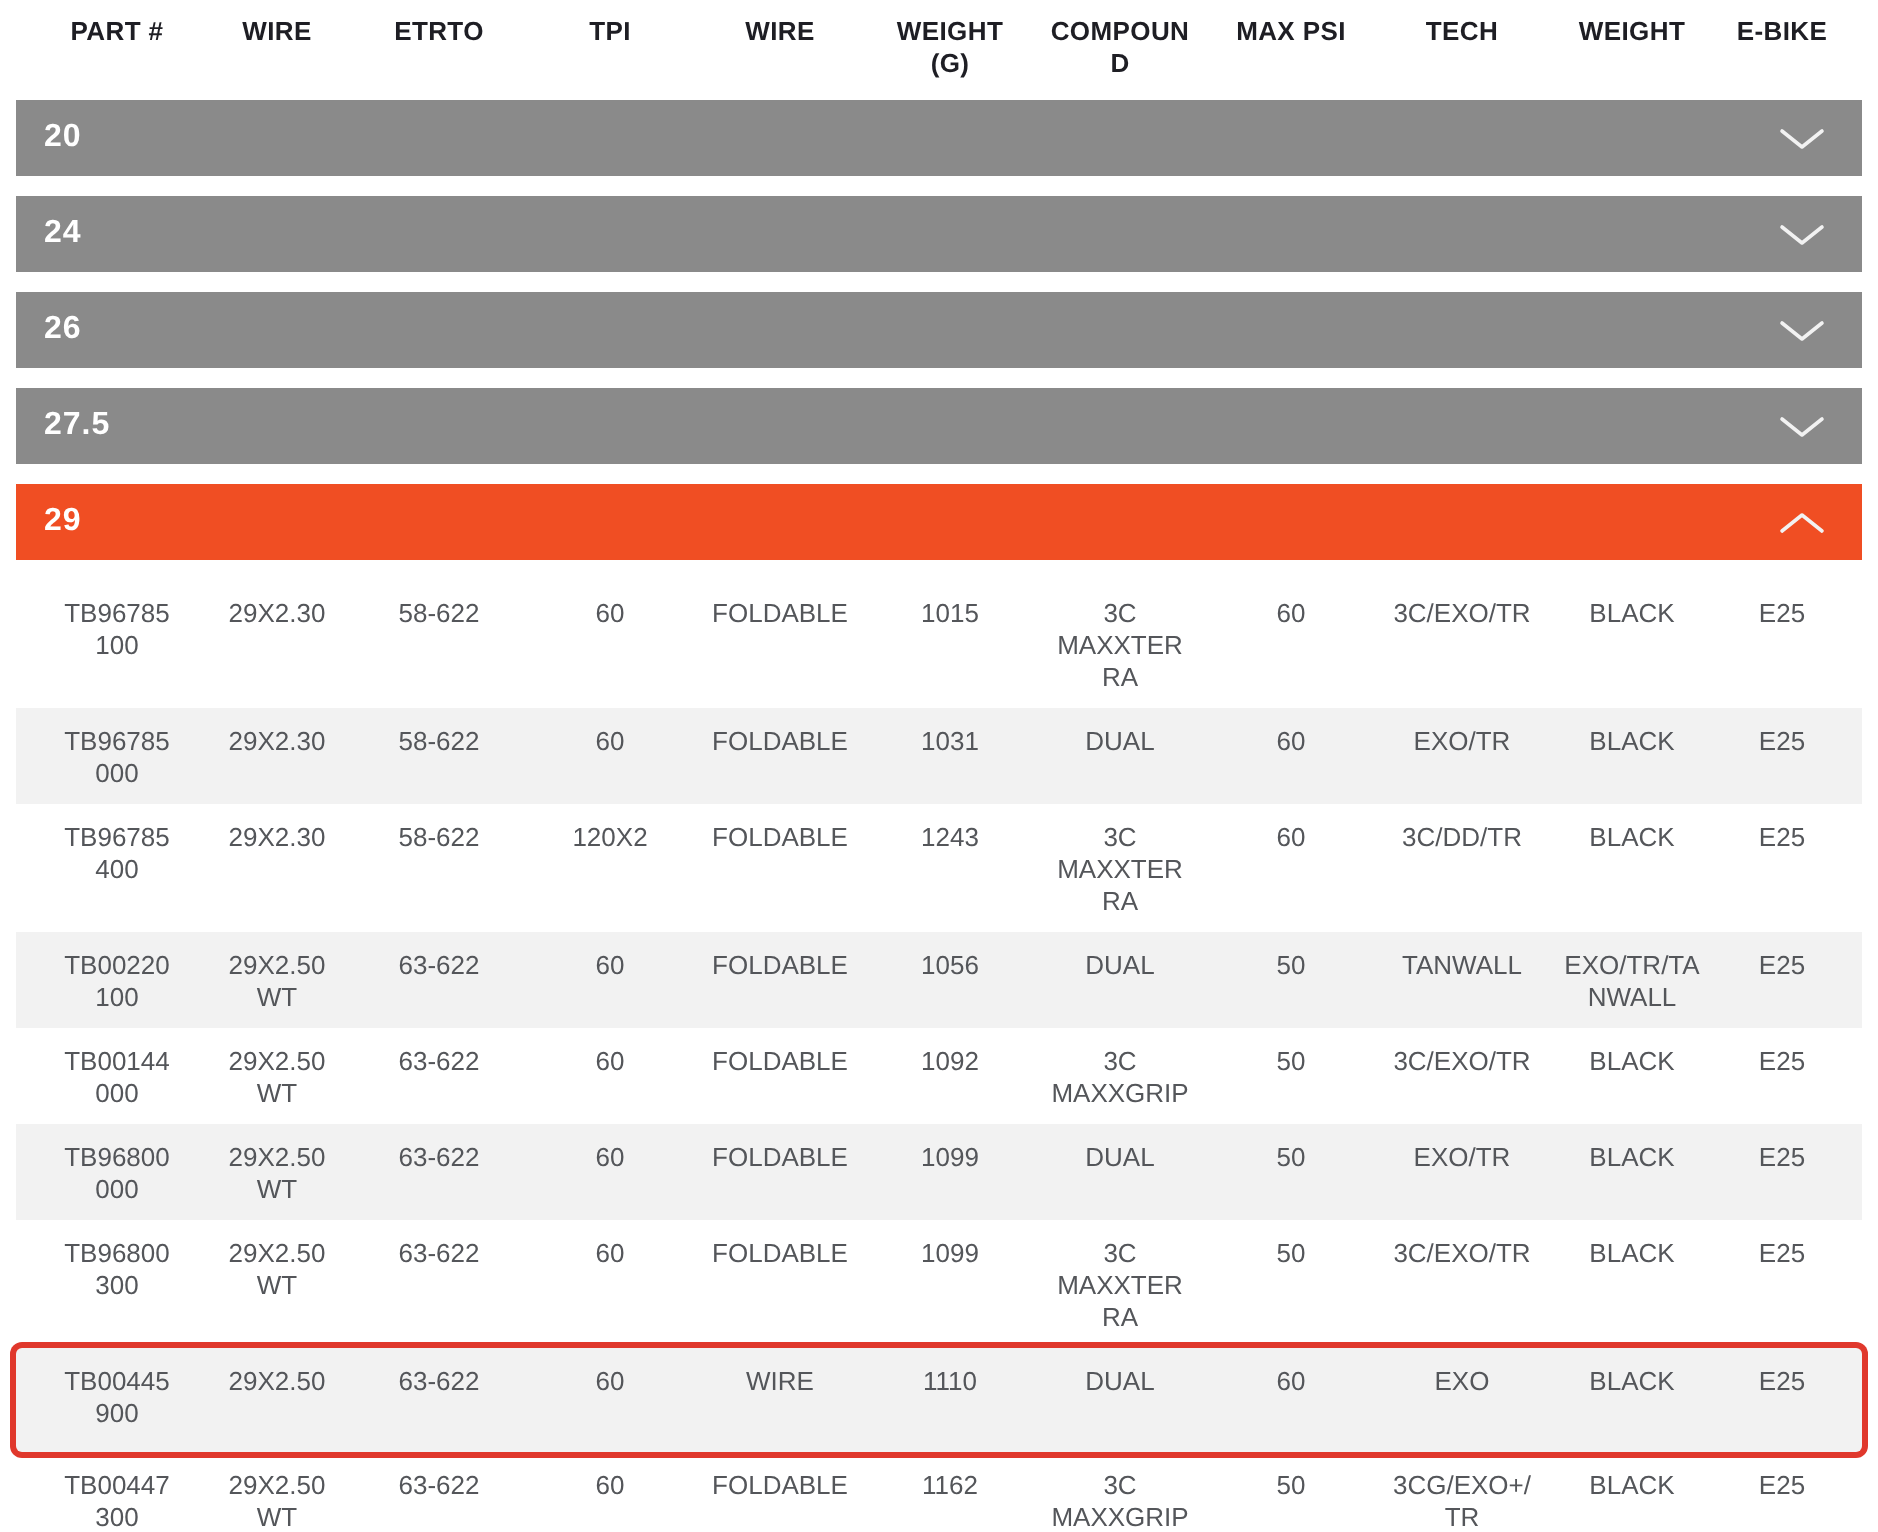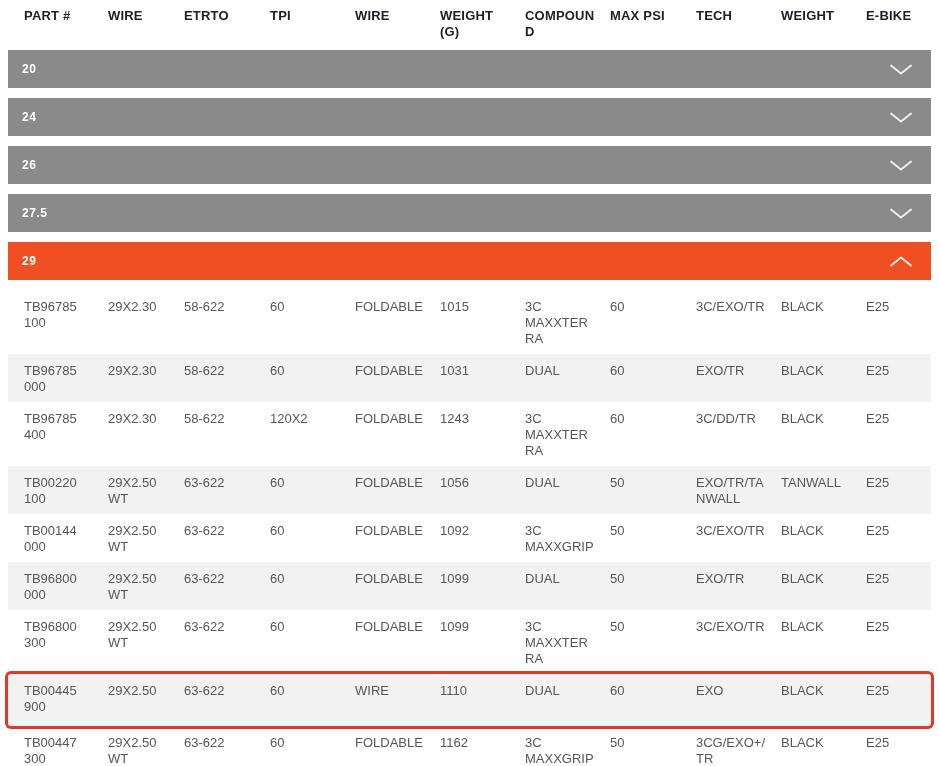--- a/index.html
+++ b/index.html
@@ -17,39 +17,40 @@
     font-family:"Liberation Sans", sans-serif;
     position:relative;
   }
   .page{width:923px;margin:0 8px;}
 
   
   .grid{
     display:grid;
     grid-template-columns:84px 76px 86px 85px 85px 85px 85px 86px 85px 85px 1fr;
     padding-left:16px;
+    text-align:center;
   }
 
   
   .thead{padding-top:8px;padding-bottom:10px;}
   .th{
     font-size:13px;font-weight:bold;color:var(--head-text);
     letter-spacing:.2px;line-height:16px;
     padding-right:15px;overflow-wrap:anywhere;
   }
 
   
   .group-bar{
     height:38px;margin-bottom:10px;background:var(--bar-gray);
     display:flex;align-items:center;justify-content:space-between;
     padding:0 18px 0 14px;cursor:pointer;
   }
   .group-bar.expanded{background:var(--orange);}
   .group-label{
-    color:#fff;font-size:12px;font-weight:800;letter-spacing:.5px;
+    color:#fff;font-size:16px;font-weight:800;letter-spacing:.5px;
   }
   .chev{width:24px;height:13px;}
   .chev polyline{fill:none;stroke:#f2f2f2;stroke-width:1.8;stroke-linecap:round;stroke-linejoin:round;}
 
   
   .rows{}
   .row{min-height:44px;}
   .row:nth-child(even){background:var(--zebra);}
   .row.highlighted{
     box-shadow:0 0 0 3px var(--red);
@@ -159,22 +160,22 @@
   </div>
         <div class="row grid">
     <div class="cell">TB00220 100</div>
     <div class="cell">29X2.50 WT</div>
     <div class="cell">63-622</div>
     <div class="cell">60</div>
     <div class="cell">FOLDABLE</div>
     <div class="cell">1056</div>
     <div class="cell">DUAL</div>
     <div class="cell">50</div>
+    <div class="cell">TANWALL</div>
     <div class="cell">EXO/TR/TANWALL</div>
-    <div class="cell">TANWALL</div>
     <div class="cell">E25</div>
   </div>
         <div class="row grid">
     <div class="cell">TB00144 000</div>
     <div class="cell">29X2.50 WT</div>
     <div class="cell">63-622</div>
     <div class="cell">60</div>
     <div class="cell">FOLDABLE</div>
     <div class="cell">1092</div>
     <div class="cell">3C MAXXGRIP</div>

